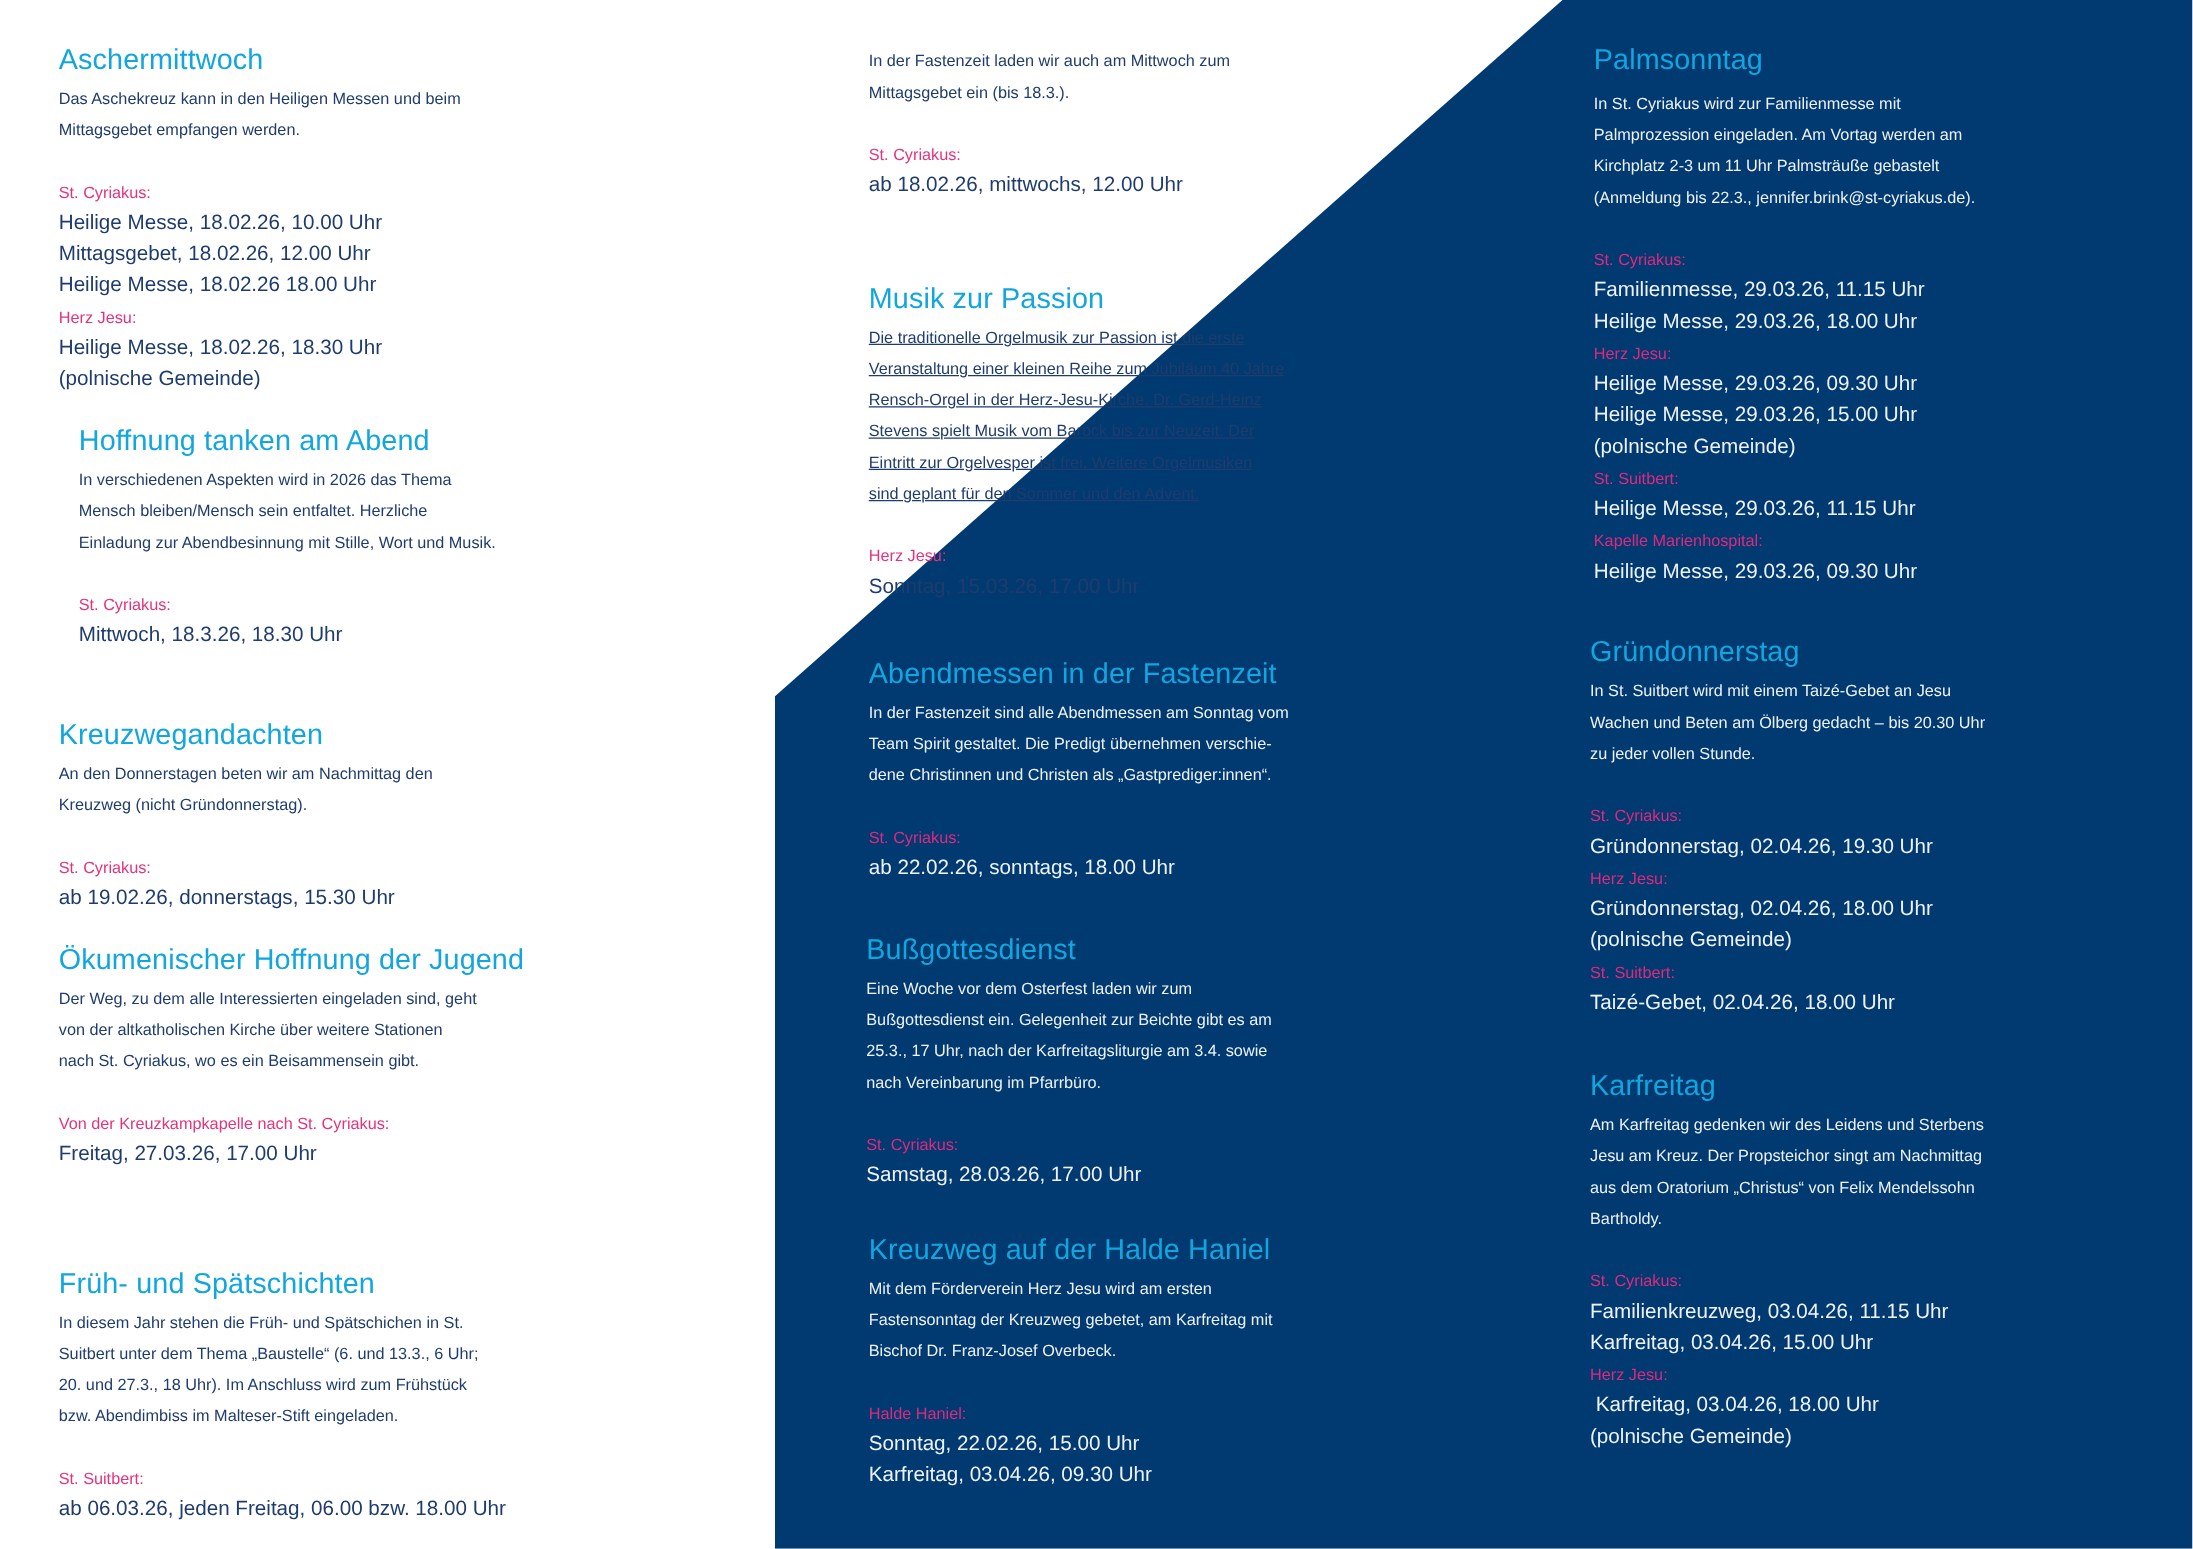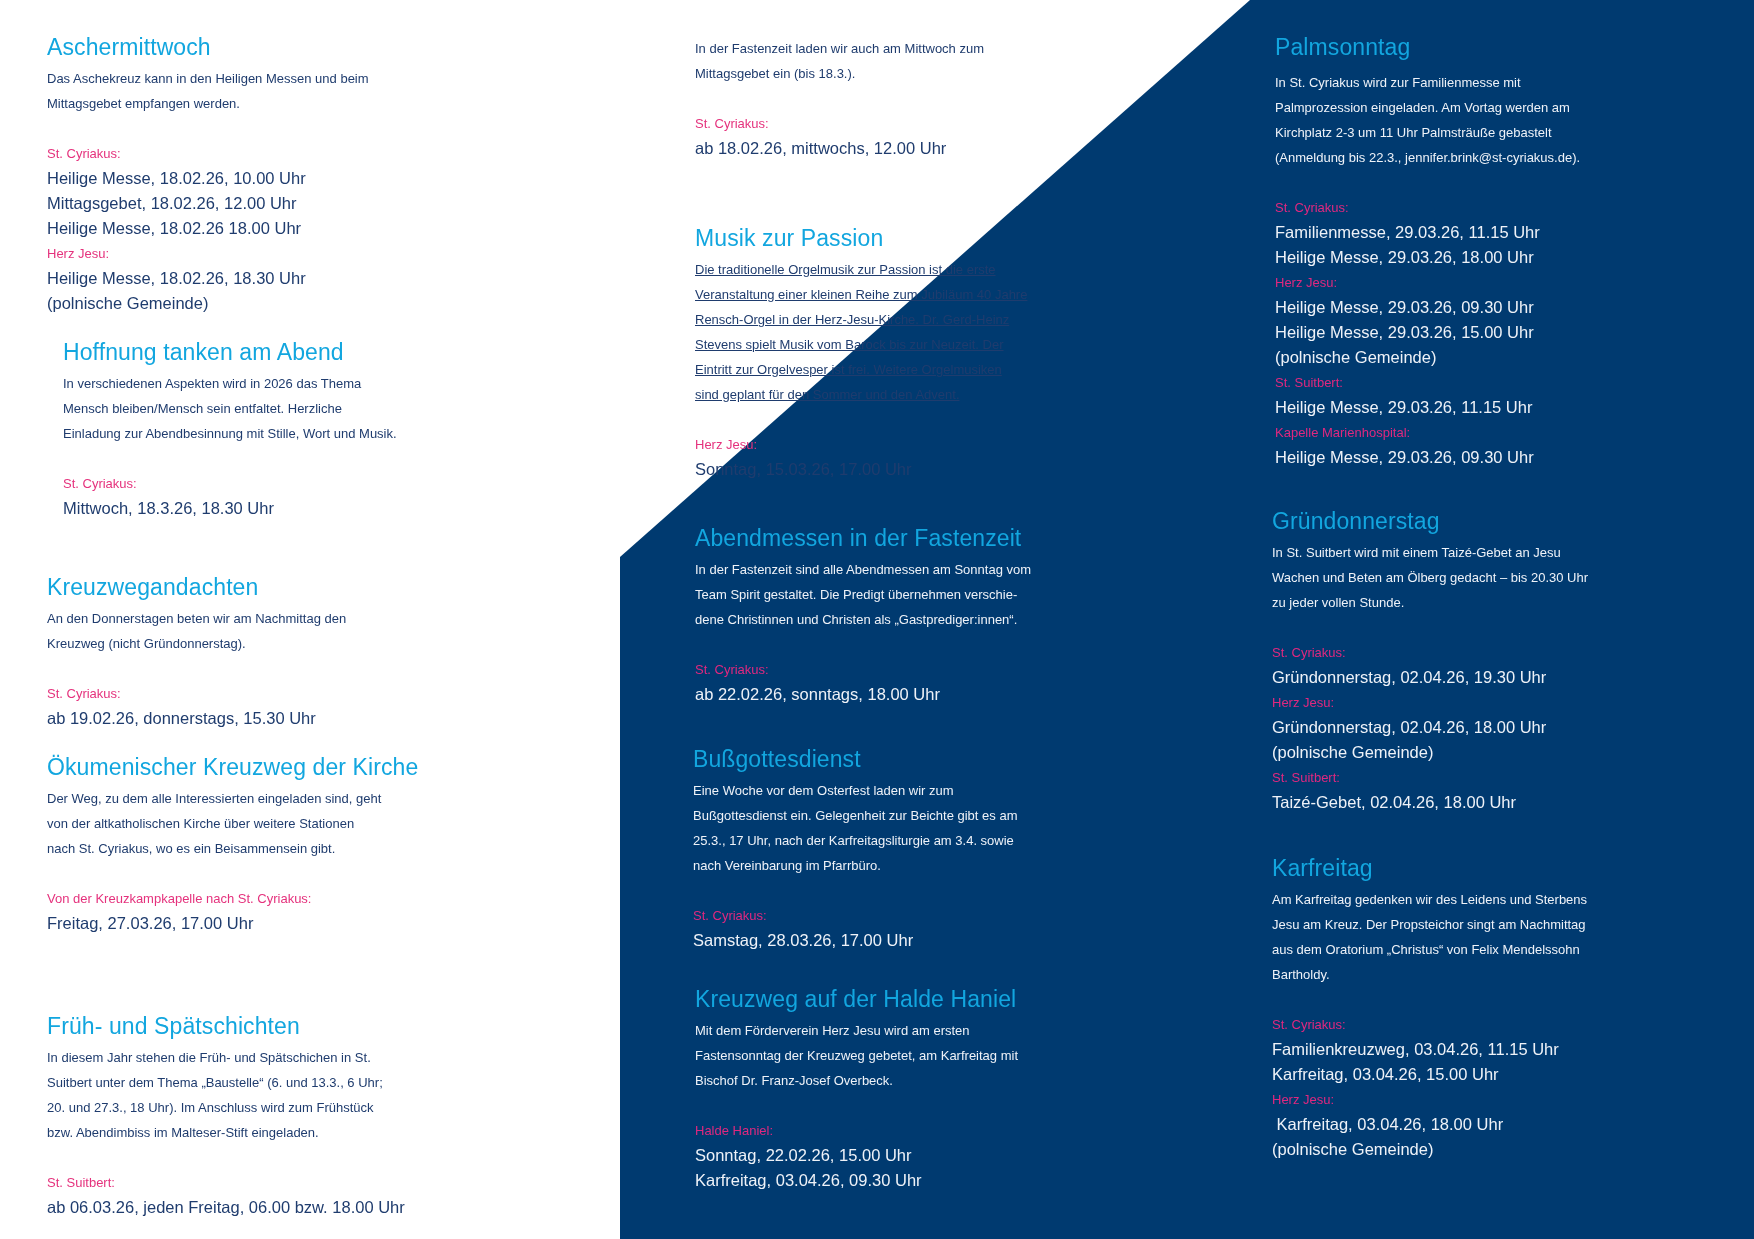--- a/index.html
+++ b/index.html
@@ -57,21 +57,21 @@
 <div class="section light" style="left:47px; top:557px;margin-top:15px;">
   <h2>Kreuzwegandachten</h2>
   <div class="desc">An den Donnerstagen beten wir am Nachmittag den
 Kreuzweg (nicht Gründonnerstag).</div>
   <div class="group-gap"></div>
   <div class="loc">St. Cyriakus:</div>
   <div class="entry">ab 19.02.26, donnerstags, 15.30 Uhr</div>
 </div>
 
 <div class="section light" style="left:47px; top:752px;">
-  <h2>Ökumenischer Kreuzweg der Kirche</h2>
+  <h2>Ökumenischer Hoffnung der Jugend</h2>
   <div class="desc">Der Weg, zu dem alle Interessierten eingeladen sind, geht
 von der altkatholischen Kirche über weitere Stationen
 nach St. Cyriakus, wo es ein Beisammensein gibt.</div>
   <div class="group-gap"></div>
   <div class="loc">Von der Kreuzkampkapelle nach St. Cyriakus:</div>
   <div class="entry">Freitag, 27.03.26, 17.00 Uhr</div>
 </div>
 
 <div class="section light" style="left:47px; top:967px;margin-top:44px;">
   <h2>Früh- und Spätschichten</h2>

